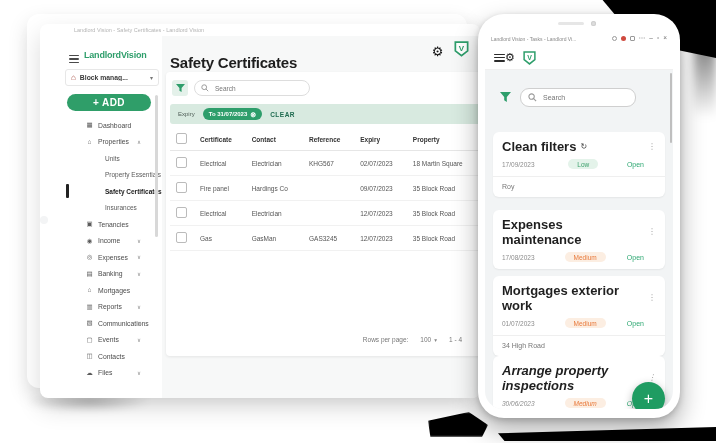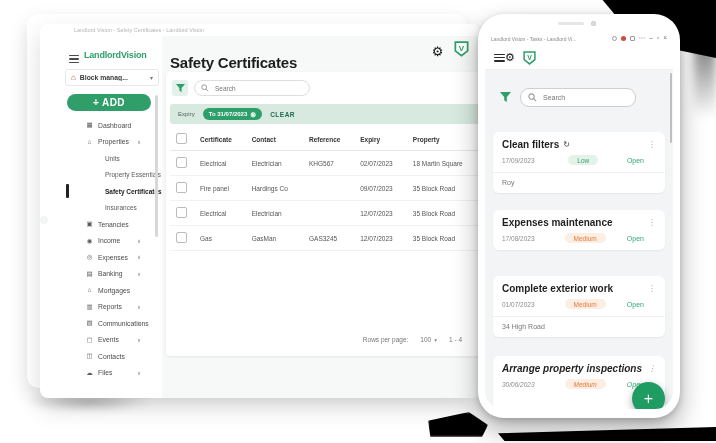--- a/index.html
+++ b/index.html
@@ -103,21 +103,21 @@
   .pgear{font-size:11px;color:#141414;margin-right:8px;cursor:pointer;line-height:1;}
   .pcontent{left:0;top:39px;width:188px;height:339px;background:#f2f4f5;}
   .pscroll{right:1px;top:42px;width:2.5px;height:70px;background:#bfbfbf;border-radius:2px;}
   .pfilter{left:0;top:18px;width:188px;display:flex;align-items:center;gap:9px;padding-left:15px;box-sizing:border-box;}
   .search-p{width:116px;height:19px;border:1px solid #cfcfcf;border-radius:9px;background:#fff;
     display:flex;align-items:center;gap:4px;padding:0 7px;box-sizing:border-box;}
   .search-p input{font-size:7px;color:#666;}
   .tcard{left:8px;width:172px;background:#fff;border-radius:6px;box-shadow:0 1px 2px rgba(0,0,0,.06);
     padding:7px 9px;box-sizing:border-box;}
   .tc-row1{display:flex;align-items:center;gap:4px;}
-  .tc-title{font-size:10px;font-weight:bold;color:#1f1f1f;}
+  .tc-title{font-size:13px;font-weight:bold;color:#1f1f1f;}
   .tc-rec{font-size:8px;color:#444;line-height:1;}
   .tc-kebab{margin-left:auto;font-size:8px;color:#9a9a9a;cursor:pointer;line-height:1;}
   .tc-row2{display:flex;align-items:center;margin-top:5px;}
   .tc-date{font-size:6.5px;color:#8d8d8d;width:52px;}
   .pill{font-size:6.5px;border-radius:7px;padding:1.5px 9px;margin:0 auto;}
   .pill.low{background:#e4f3ea;color:#3DA06C;}
   .pill.medium{background:#fceee2;color:#E8793A;}
   .tc-status{font-size:7px;color:#2FA873;margin-left:auto;margin-right:12px;cursor:pointer;}
   .tc-div{height:1px;background:#efefef;margin:7px -9px 0 -9px;}
   .tc-detail{font-size:7px;color:#777;margin-top:6px;}
@@ -387,21 +387,21 @@
           </div>
           <div class="tc-row2">
             <span class="tc-date">17/08/2023</span>
             <span class="pill medium">Medium</span>
             <span class="tc-status">Open</span>
           </div>
         </div>
 
         <div class="abs tcard" style="top:206px;">
           <div class="tc-row1">
-            <span class="tc-title">Complete exterior work</span>
+            <span class="tc-title">Mortgages exterior work</span>
             <span class="tc-kebab">⋮</span>
           </div>
           <div class="tc-row2">
             <span class="tc-date">01/07/2023</span>
             <span class="pill medium">Medium</span>
             <span class="tc-status">Open</span>
           </div>
           <div class="tc-div"></div>
           <div class="tc-detail">34 High Road</div>
         </div>

